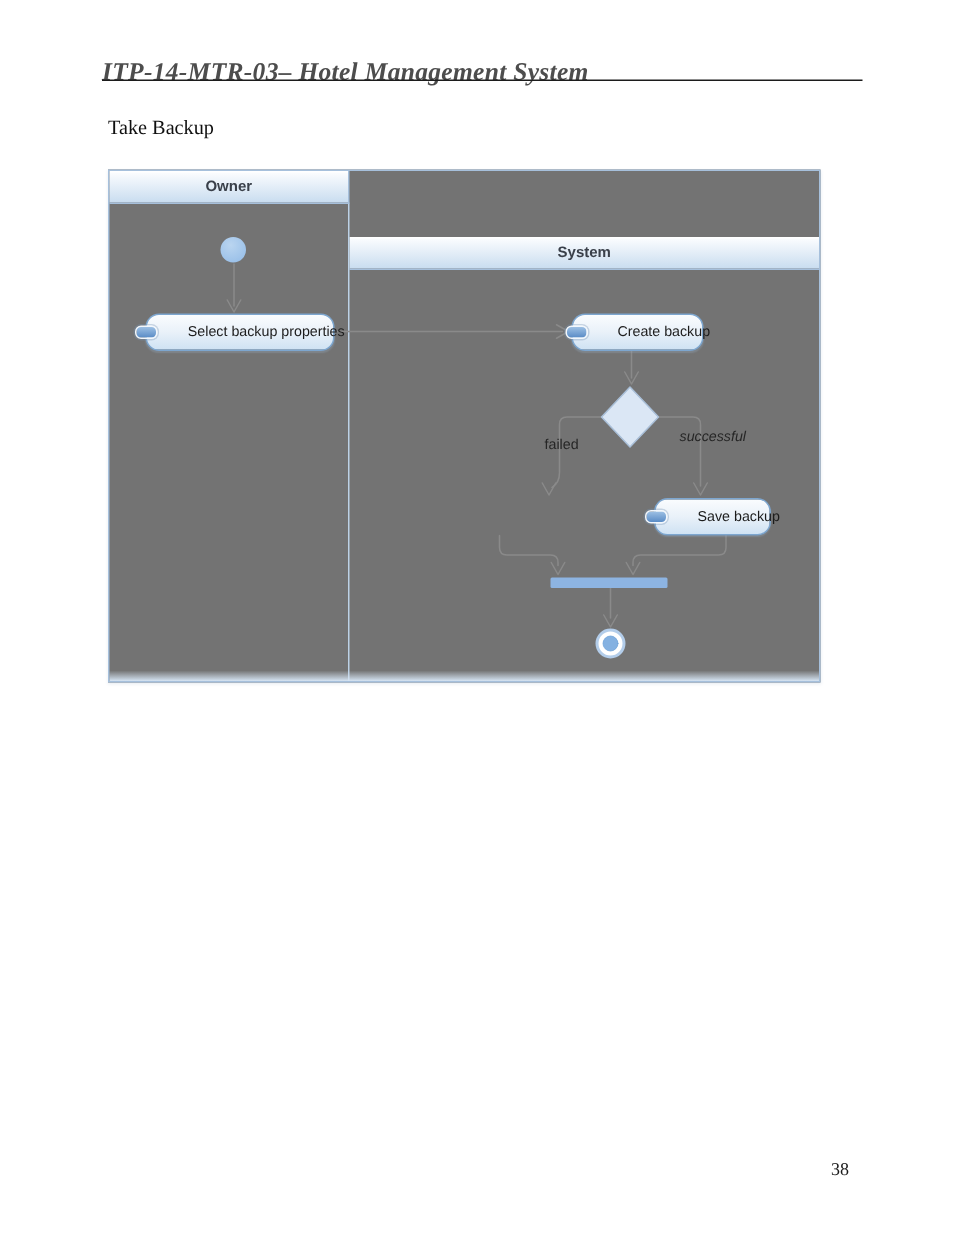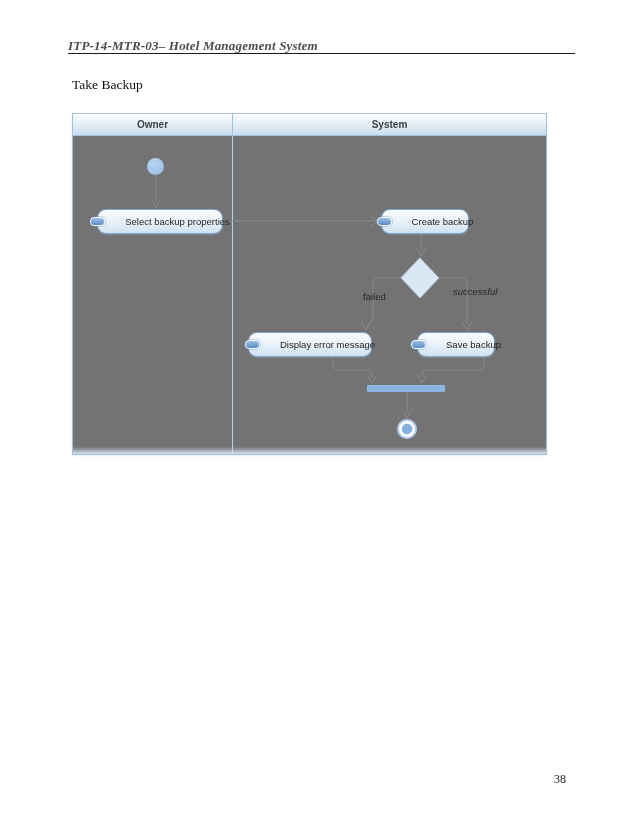--- a/index.html
+++ b/index.html
@@ -4,21 +4,21 @@
 <style>
   html,body{margin:0;padding:0;}
   body{
     width:638px;height:826px;position:relative;background:#ffffff;
     font-family:"Liberation Sans",sans-serif;overflow:hidden;
   }
   
   .report-header{
     position:absolute;left:68px;top:38px;
     font-family:"Liberation Serif",serif;font-style:italic;font-weight:bold;
-    font-size:13px;color:#4d4d4d;letter-spacing:.2px;white-space:nowrap;
+    font-size:17px;color:#4d4d4d;letter-spacing:.2px;white-space:nowrap;
   }
   .header-rule{
     position:absolute;left:68px;top:53px;width:507px;height:0;
     border-top:1.6px solid #1c1c1c;
   }
   .section-title{
     position:absolute;left:72px;top:77px;
     font-family:"Liberation Serif",serif;font-size:13.5px;color:#101010;
   }
   .page-number{
@@ -32,21 +32,21 @@
     box-shadow:0 1px 2px rgba(160,180,200,.25);
   }
   .lane-headers{position:absolute;left:0;top:0;right:0;height:22px;display:flex;}
   .lane-header{
     box-sizing:border-box;height:22px;line-height:21px;text-align:center;
     font-size:10px;font-weight:bold;color:#3a404a;
     background:linear-gradient(180deg,#fdfeff 0%,#e6eff8 45%,#c9ddf0 100%);
     border-bottom:1px solid #a6c0dc;box-shadow:inset 0 1px 0 #ffffff;
   }
   .lane-header.owner{width:160px;border-right:1px solid #a6c0dc;}
-  .lane-header.system{flex:1;}
+  .lane-header.system{flex:1;margin-top:44px;}
   .lane-divider{position:absolute;left:159px;top:22px;bottom:0;width:1px;background:#bcd1e6;}
   .lane-bottom-tint{
     position:absolute;left:0;right:0;bottom:0;height:7px;
     background:linear-gradient(180deg,rgba(214,229,244,0),#d5e4f3);
   }
   
   .connectors{position:absolute;left:0;top:0;}
   .node{
     position:absolute;box-sizing:border-box;height:25px;
     border:1px solid #7da6cf;border-radius:9px;
@@ -56,21 +56,21 @@
     box-shadow:0 1px 1px rgba(150,170,190,.35);
   }
   .activity-icon{
     width:13px;height:7px;border-radius:4px;flex:0 0 auto;
     background:linear-gradient(180deg,#9dc0e4,#5a8cc6);
     border:1px solid #f2f7fc;box-shadow:0 0 0 1px rgba(120,150,180,.35);
   }
   #node-select{left:24px;top:95px;width:126px;}
   #node-create{left:308px;top:95px;width:88px;}
   #node-display{left:175px;top:218px;width:124px;}
-  #node-save{left:344px;top:218px;width:78px;}
+  #node-save{left:363px;top:218px;width:78px;}
   .initial-node{
     position:absolute;left:74px;top:44px;width:17px;height:17px;border-radius:50%;
     background:radial-gradient(circle at 40% 32%,#bad5f0,#92bbe7);
   }
   .edge-label{position:absolute;font-size:9.5px;color:#262626;}
   #label-failed{left:290px;top:177px;}
   #label-successful{left:380px;top:172px;font-style:italic;}
 </style>
 </head>
 <body>
@@ -145,24 +145,20 @@
   <div class="node" id="node-select">
     <span class="activity-icon"></span>
     <span>Select backup properties</span>
   </div>
 
   <div class="node" id="node-create">
     <span class="activity-icon"></span>
     <span>Create backup</span>
   </div>
 
-  <div class="node" id="node-display">
-    <span class="activity-icon"></span>
-    <span>Display error message</span>
-  </div>
 
   <div class="node" id="node-save">
     <span class="activity-icon"></span>
     <span>Save backup</span>
   </div>
 
   <div class="edge-label" id="label-failed">failed</div>
   <div class="edge-label" id="label-successful">successful</div>
 
 </div>

